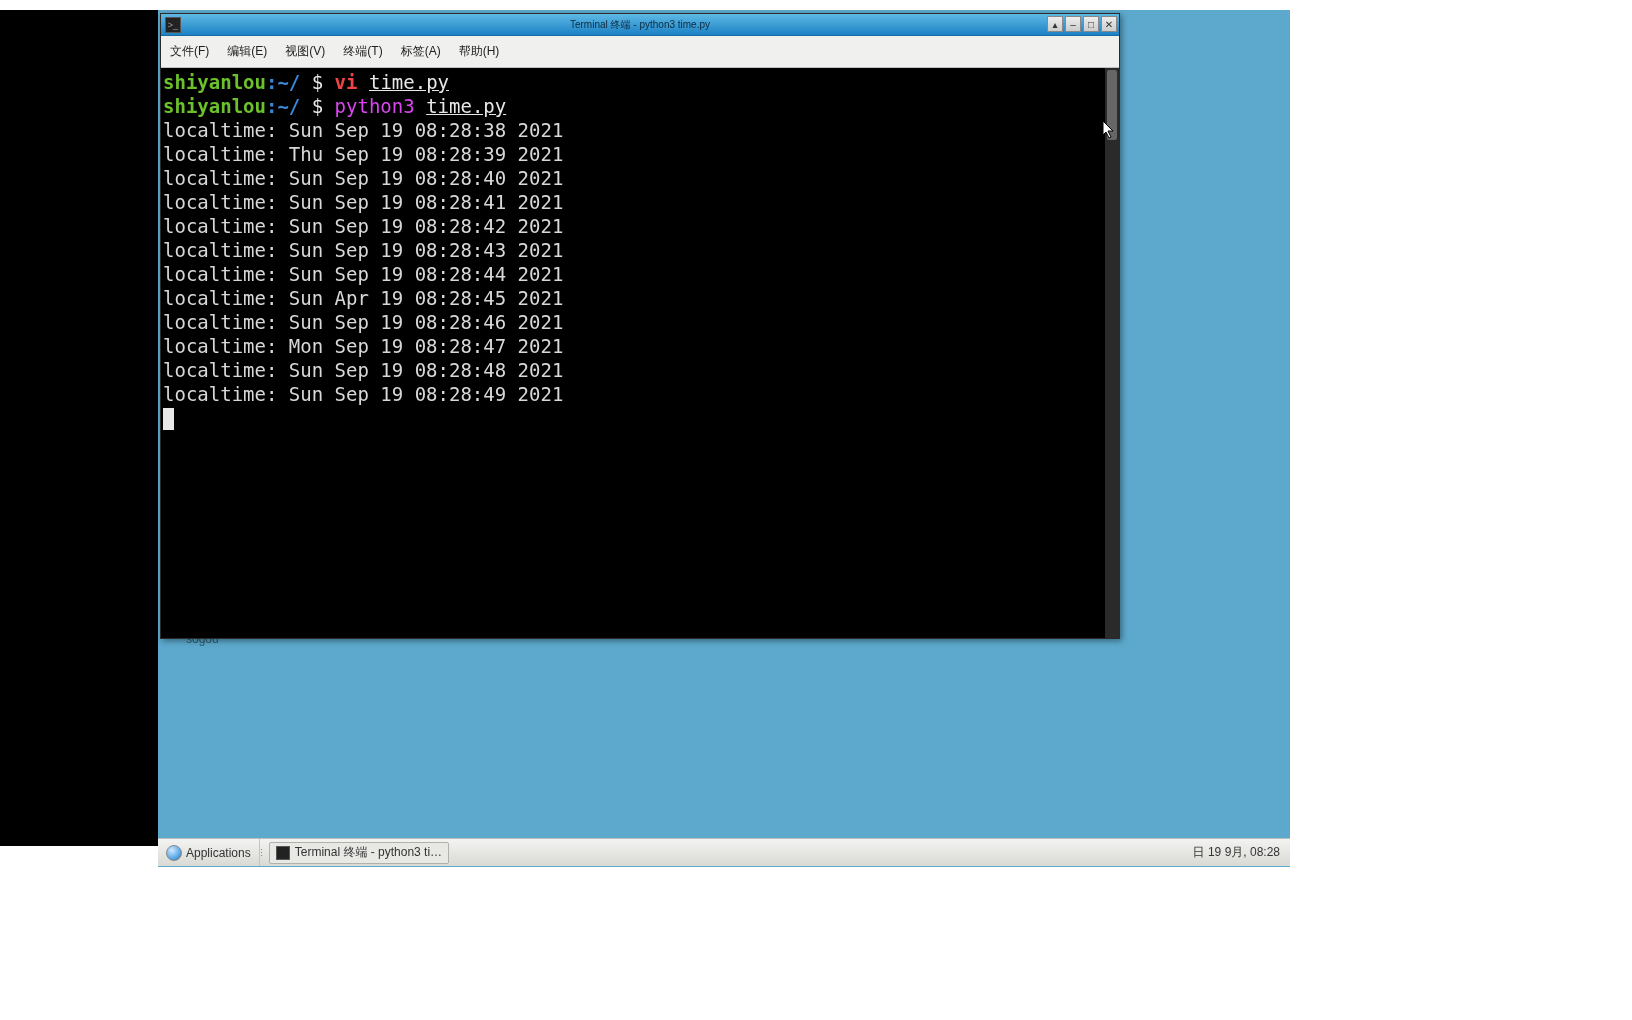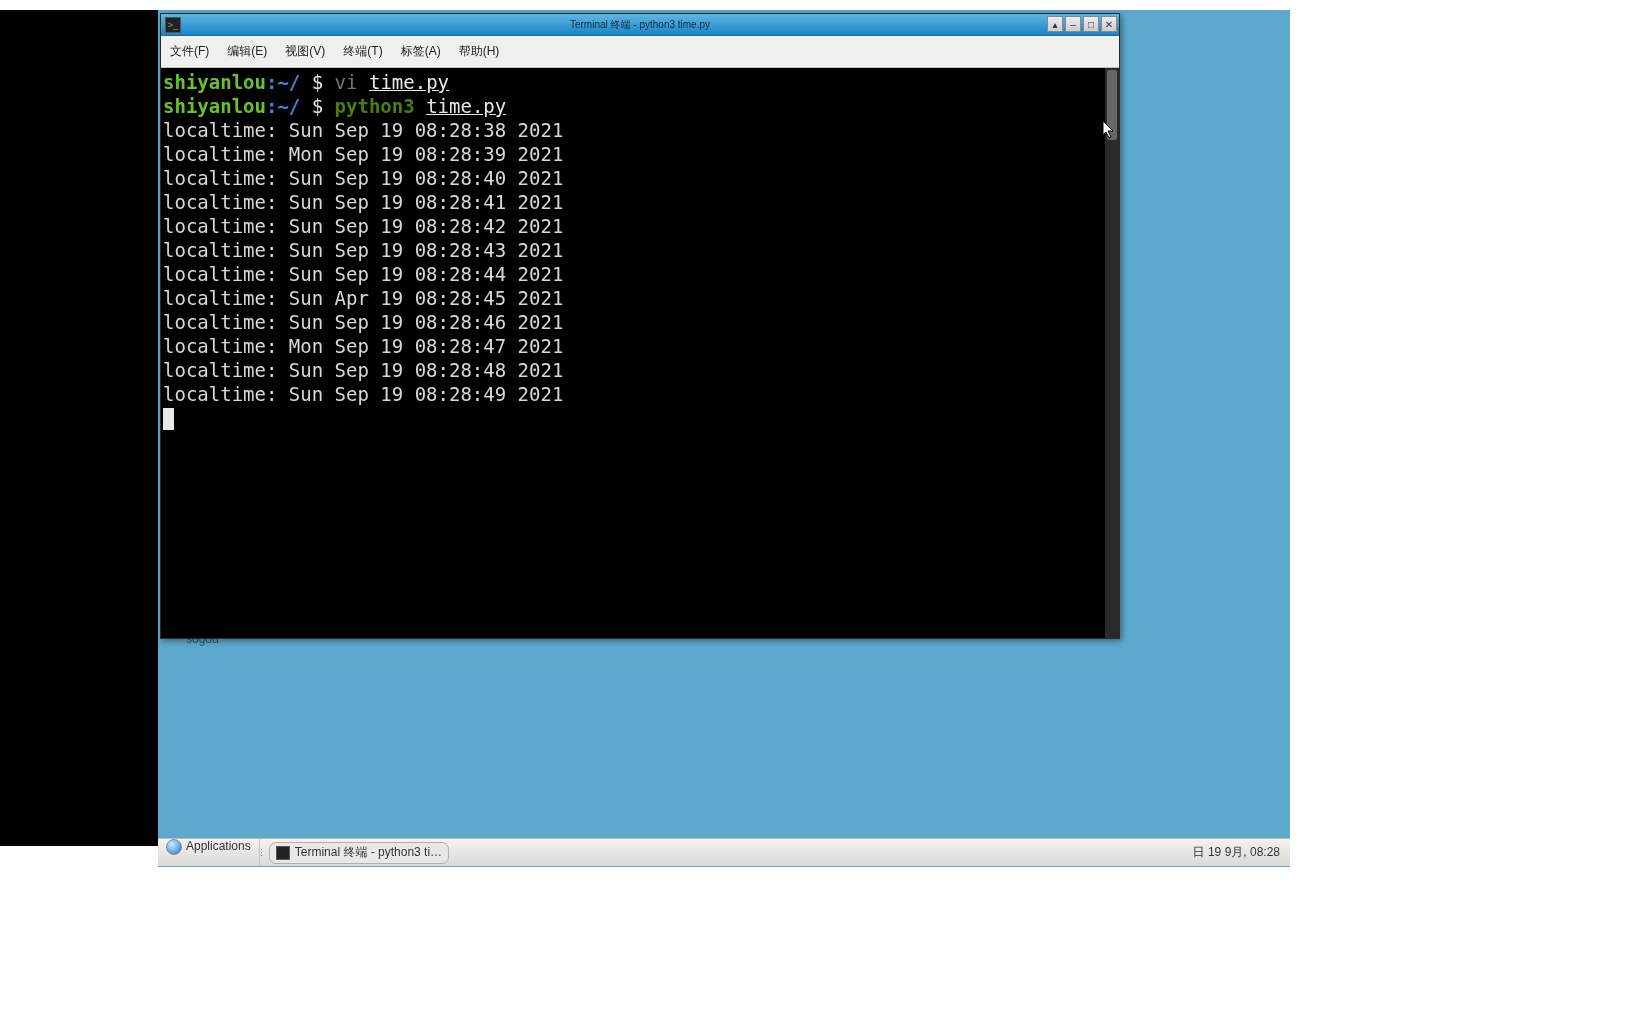--- a/index.html
+++ b/index.html
@@ -121,22 +121,22 @@
     position: absolute;
     right: 2px; top: 2px;
     width: 10px; height: 70px;
     background: #666;
     border-radius: 2px;
   }
 
   .prompt-user { color: #6bc12a; font-weight: bold; margin-top: 35px; }
   .prompt-path { color: #3a8adb; font-weight: bold; }
   .prompt-sep  { color: #e8e8e8; }
-  .cmd-vi      { color: #737373; }
-  .cmd-py      { color: #4d7c0f; font-weight: bold; }
+  .cmd-vi      { color: #ef4444; font-weight: bold; }
+  .cmd-py      { color: #d946ef; }
   .cmd-arg     { color: #e8e8e8; text-decoration: underline; }
   .out         { color: #d8d8d8; }
 
   .cursor-block {
     display: inline-block;
     width: 11px; height: 22px;
     background: #e8e8e8;
     vertical-align: bottom;
   }
 
@@ -155,21 +155,21 @@
     top: 838px;
     height: 28px;
     background: linear-gradient(#f3f3f1, #d9d9d5);
     border-top: 1px solid #bcbcb8;
     display: flex;
     align-items: center;
     font-size: 12px;
     color: #333;
   }
   .taskbar .apps-btn {
-    display: flex; align-items: flex-start;
+    display: flex; align-items: center;
     padding: 0 8px; height: 100%;
     border-right: 1px solid #c4c4c0;
     cursor: pointer;
     gap: 4px;
   }
   .taskbar .apps-btn .globe {
     width: 16px; height: 16px; border-radius: 50%;
     background: radial-gradient(circle at 35% 30%, #cfe9ff 0%, #5aa9e6 60%, #2c6aa0 100%);
     border: 1px solid #888;
   }
@@ -182,21 +182,21 @@
   .taskbar .divider-dots span {
     width: 1px; height: 1px; background: #888; display: block;
   }
   .taskbar .task-item {
     display: flex; align-items: center;
     height: 22px;
     margin: 0 3px;
     padding: 0 6px;
     background: #e8e8e4;
     border: 1px solid #b0b0ac;
-    border-radius: 7px;
+    border-radius: 2px;
     cursor: pointer;
     gap: 5px;
     max-width: 200px;
     overflow: hidden;
     white-space: nowrap;
   }
   .taskbar .task-item .ticon {
     width: 14px; height: 14px;
     background: #222; border: 1px solid #555;
   }
@@ -235,21 +235,21 @@
     <div class="menu-item">视图(V)</div>
     <div class="menu-item">终端(T)</div>
     <div class="menu-item">标签(A)</div>
     <div class="menu-item">帮助(H)</div>
   </div>
 
   <div class="terminal-wrap">
     <div class="terminal" id="terminal"><span class="prompt-user">shiyanlou</span><span class="prompt-path">:~/</span><span class="prompt-sep"> $ </span><span class="cmd-vi">vi</span> <span class="cmd-arg">time.py</span>
 <span class="prompt-user">shiyanlou</span><span class="prompt-path">:~/</span><span class="prompt-sep"> $ </span><span class="cmd-py">python3</span> <span class="cmd-arg">time.py</span>
 <span class="out">localtime: Sun Sep 19 08:28:38 2021</span>
-<span class="out">localtime: Mon Sep 19 08:28:39 2021</span>
+<span class="out">localtime: Thu Sep 19 08:28:39 2021</span>
 <span class="out">localtime: Sun Sep 19 08:28:40 2021</span>
 <span class="out">localtime: Sun Sep 19 08:28:41 2021</span>
 <span class="out">localtime: Sun Sep 19 08:28:42 2021</span>
 <span class="out">localtime: Sun Sep 19 08:28:43 2021</span>
 <span class="out">localtime: Sun Sep 19 08:28:44 2021</span>
 <span class="out">localtime: Sun Apr 19 08:28:45 2021</span>
 <span class="out">localtime: Sun Sep 19 08:28:46 2021</span>
 <span class="out">localtime: Mon Sep 19 08:28:47 2021</span>
 <span class="out">localtime: Sun Sep 19 08:28:48 2021</span>
 <span class="out">localtime: Sun Sep 19 08:28:49 2021</span>

